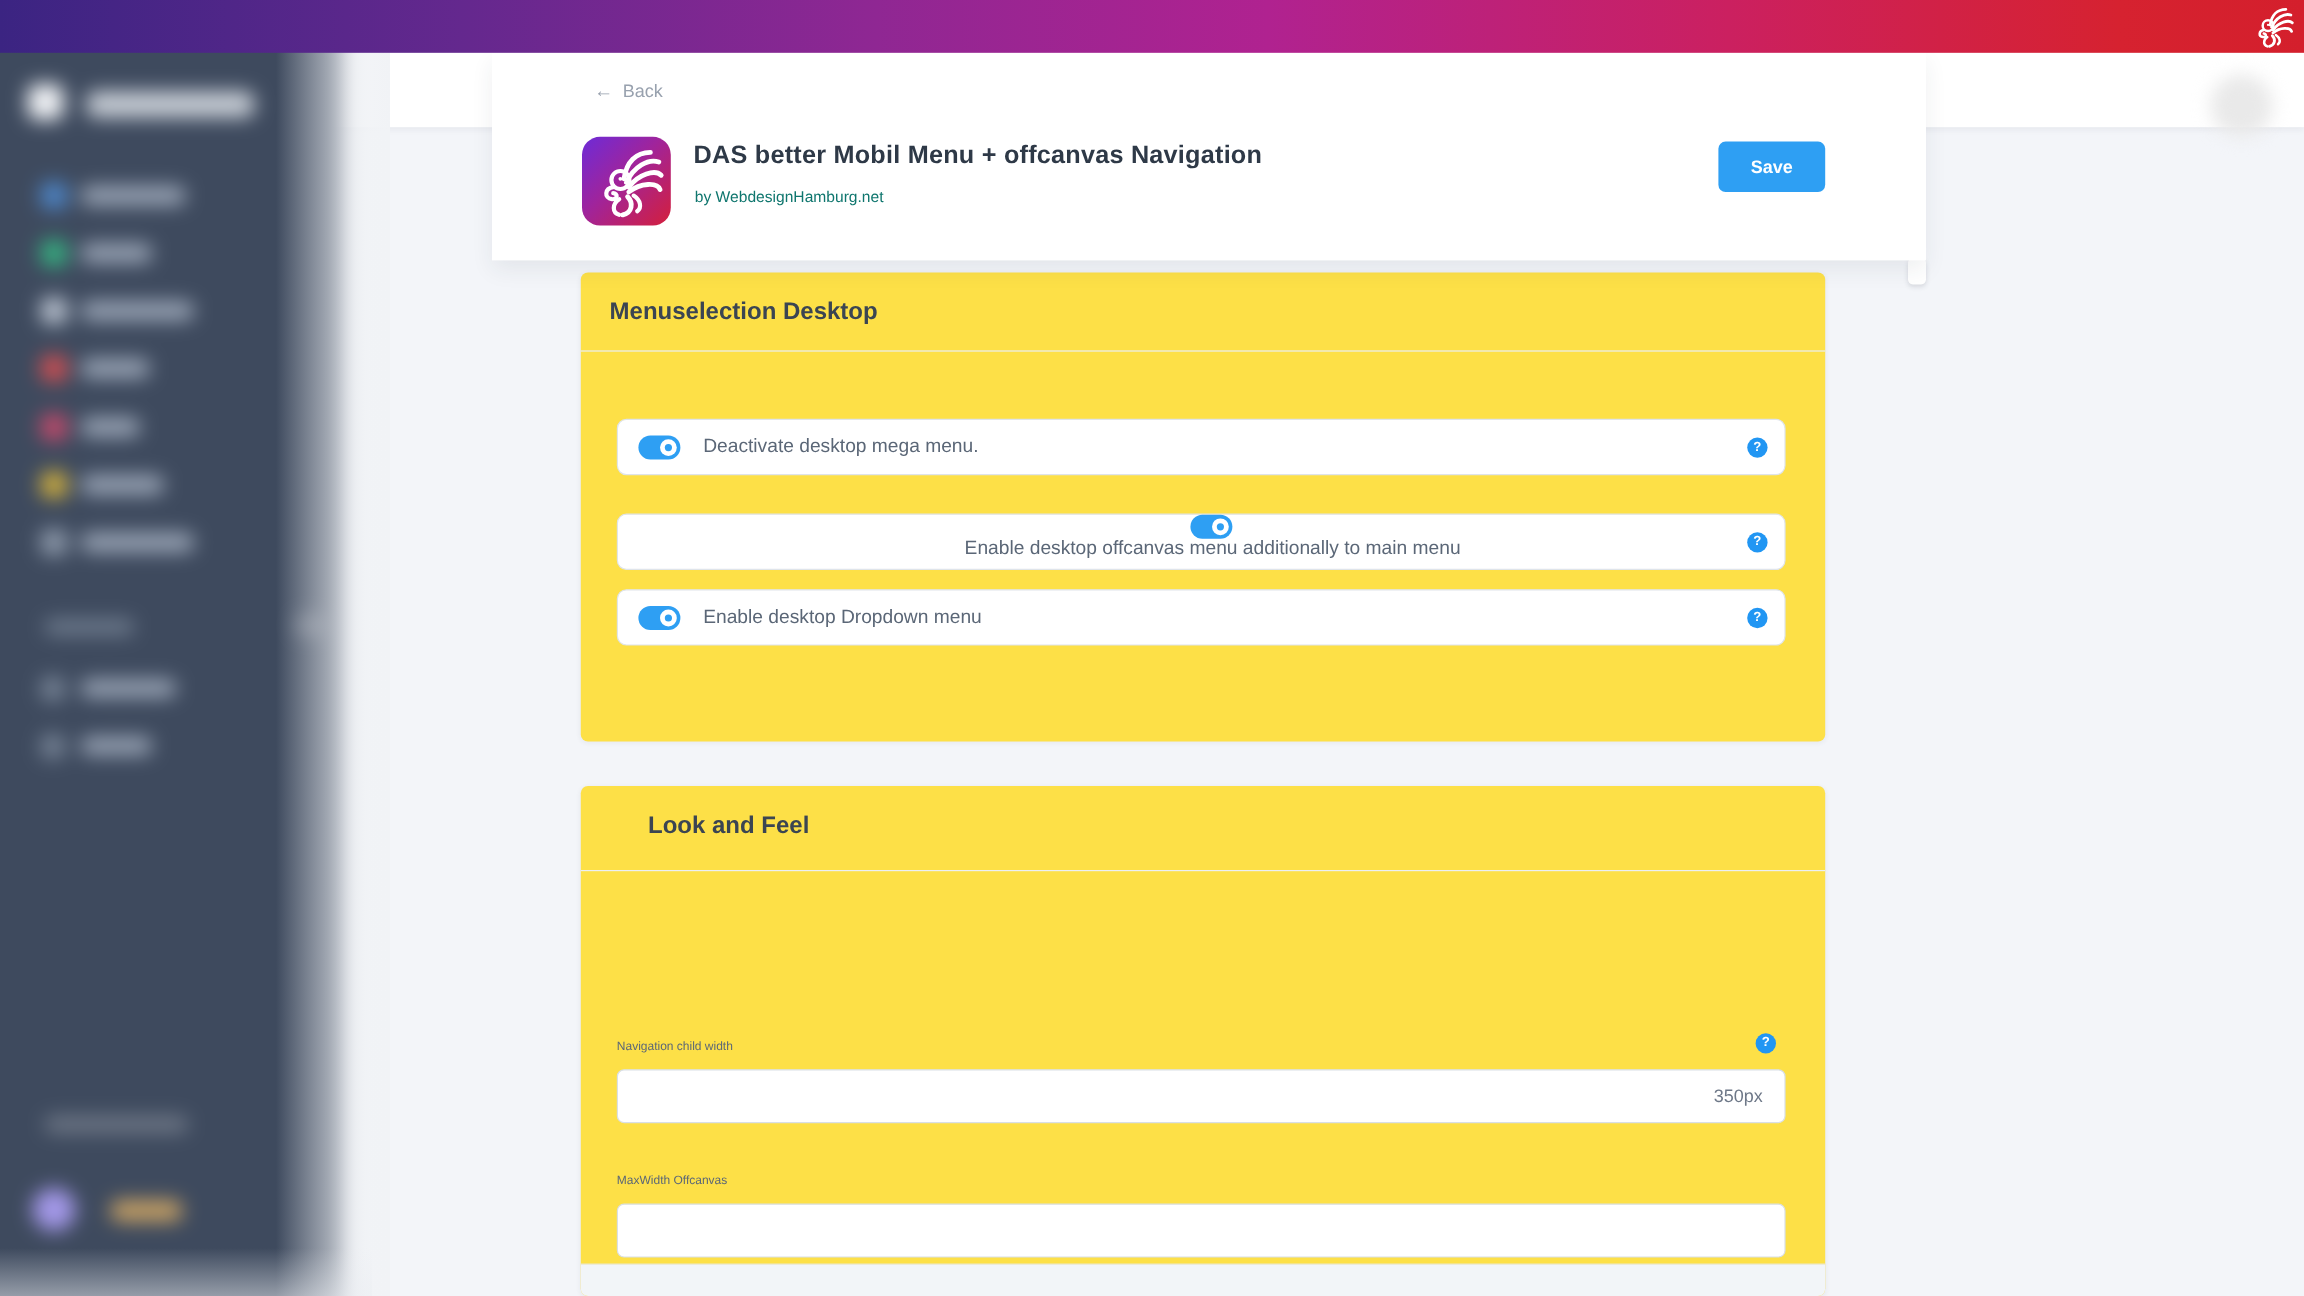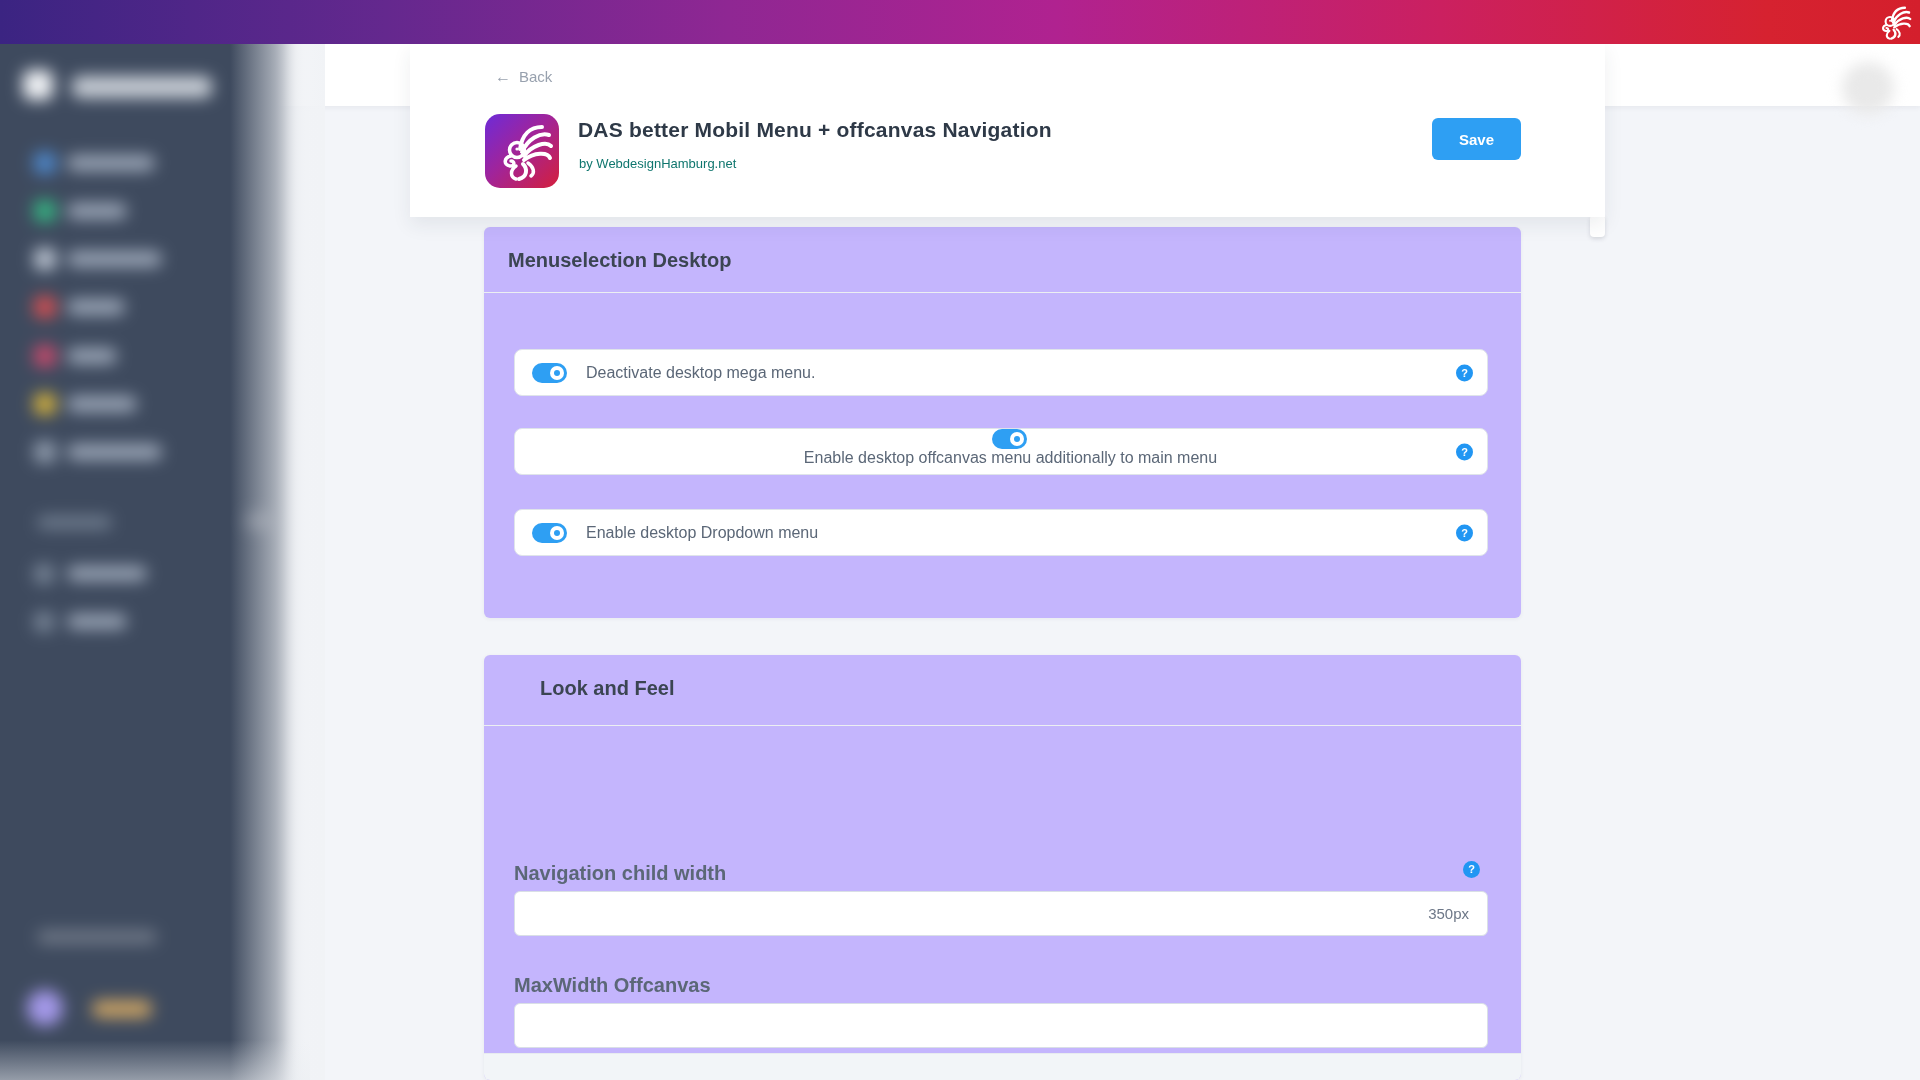--- a/index.html
+++ b/index.html
@@ -22,48 +22,48 @@
   .back-link .arrow { margin-right:8px; font-size:16px; }
   .app-icon { position:absolute; left:75px; top:70px; width:74px; height:74px; border-radius:15px;
     background:linear-gradient(135deg,#6d2bd8 0%,#a0249b 45%,#d41f3c 100%); }
   .app-icon svg { position:absolute; left:5px; top:5px; width:64px; height:64px; }
   .app-title { position:absolute; left:168px; top:74px; font-size:21px; font-weight:bold; color:#2e3947; letter-spacing:.2px; }
   .app-byline { position:absolute; left:169px; top:112px; font-size:13px; color:#0f766e; }
   .save-btn { position:absolute; left:1022px; top:74px; width:89px; height:42px; background:#2e9ff3; color:#fff;
     font-size:15px; font-weight:bold; border:none; border-radius:6px; cursor:pointer; font-family:inherit; }
 
   
-  .card { position:absolute; left:484px; width:1037px; background:#c4b5fd; border-radius:6px;
+  .card { position:absolute; left:484px; width:1037px; background:#fde047; border-radius:6px;
     box-shadow:0 1px 4px rgba(40,50,70,.06); z-index:8; }
   .card-1 { top:227px; height:391px; }
   .card-2 { top:655px; height:425px; overflow:hidden;padding-left:32px; }
   .card-title { padding:22px 0 0 24px; font-size:20px; font-weight:bold; color:#3b4552; }
   .card-1 .card-divider { position:absolute; left:0; top:65px; width:100%; height:1px; background:#eceff2; }
   .card-2 .card-divider { position:absolute; left:0; top:70px; width:100%; height:1px; background:#eceff2; }
 
   .toggle-row { position:absolute; left:30px; width:974px; height:47px; border:1px solid #dfe4ea; border-radius:8px;
     background:#fff; display:flex; align-items:center; }
   .toggle { position:relative; width:35px; height:20px; margin-left:17px; border-radius:10px; background:#2e9ff3; cursor:pointer; flex:none; }
   .knob { position:absolute; right:3px; top:3px; width:14px; height:14px; border-radius:50%; background:#fff; }
   .knob::after { content:""; position:absolute; left:4px; top:4px; width:6px; height:6px; border-radius:50%; background:#2e9ff3; }
   .toggle-label { margin-left:19px; font-size:16px; color:#5b6777; }
   .help { position:absolute; right:14px; top:50%; transform:translateY(-50%); width:17px; height:17px; border-radius:50%;
     background:#2196f3; color:#fff; font-size:11px; font-weight:bold; text-align:center; line-height:17px; cursor:pointer; }
 
   .field-label-row { position:absolute; left:30px; width:974px; height:18px; }
-  .field-label { font-size:20px; color:#5b6777;font-weight:bold; }
+  .field-label { font-size:10px; color:#5b6777; }
   .field-help { position:absolute; right:8px; top:-1px; width:17px; height:17px; border-radius:50%;
     background:#2196f3; color:#fff; font-size:11px; font-weight:bold; text-align:center; line-height:17px; cursor:pointer; }
   .text-input { position:absolute; left:30px; width:974px; height:45px; border:1px solid #d9dfe6; border-radius:6px;
     padding:0 18px; font-size:15px; color:#6e7888; font-family:inherit; background:#fff; outline:none;text-align:right; }
   .card-foot-divider { position:absolute; left:0; top:398px; width:100%; height:1px; background:#e7ebef; }
   .card-foot { position:absolute; left:0; top:399px; width:100%; height:26px; background:#f2f5f8; }
 
   
-  .row-a { top:122px; } .row-b { top:201px;flex-direction:column; } .row-c { top:282px; }
+  .row-a { top:122px; } .row-b { top:201px;flex-direction:column; } .row-c { top:264px; }
   
   .row-d { top:134px; }
   .label-1 { top:207px; } .input-1 { top:236px; }
   .label-2 { top:319px; } .input-2 { top:348px; }
 
   
   .sidebar { position:absolute; left:0; top:44px; width:310px; height:1036px; z-index:20; pointer-events:none; }
   .sidebar-blur { position:absolute; inset:0; filter:blur(8px); }
   .sidebar-bg { position:absolute; left:-40px; top:-30px; width:330px; height:1100px; background:#3e4a5e; }
   .ph { position:absolute; border-radius:8px; }

